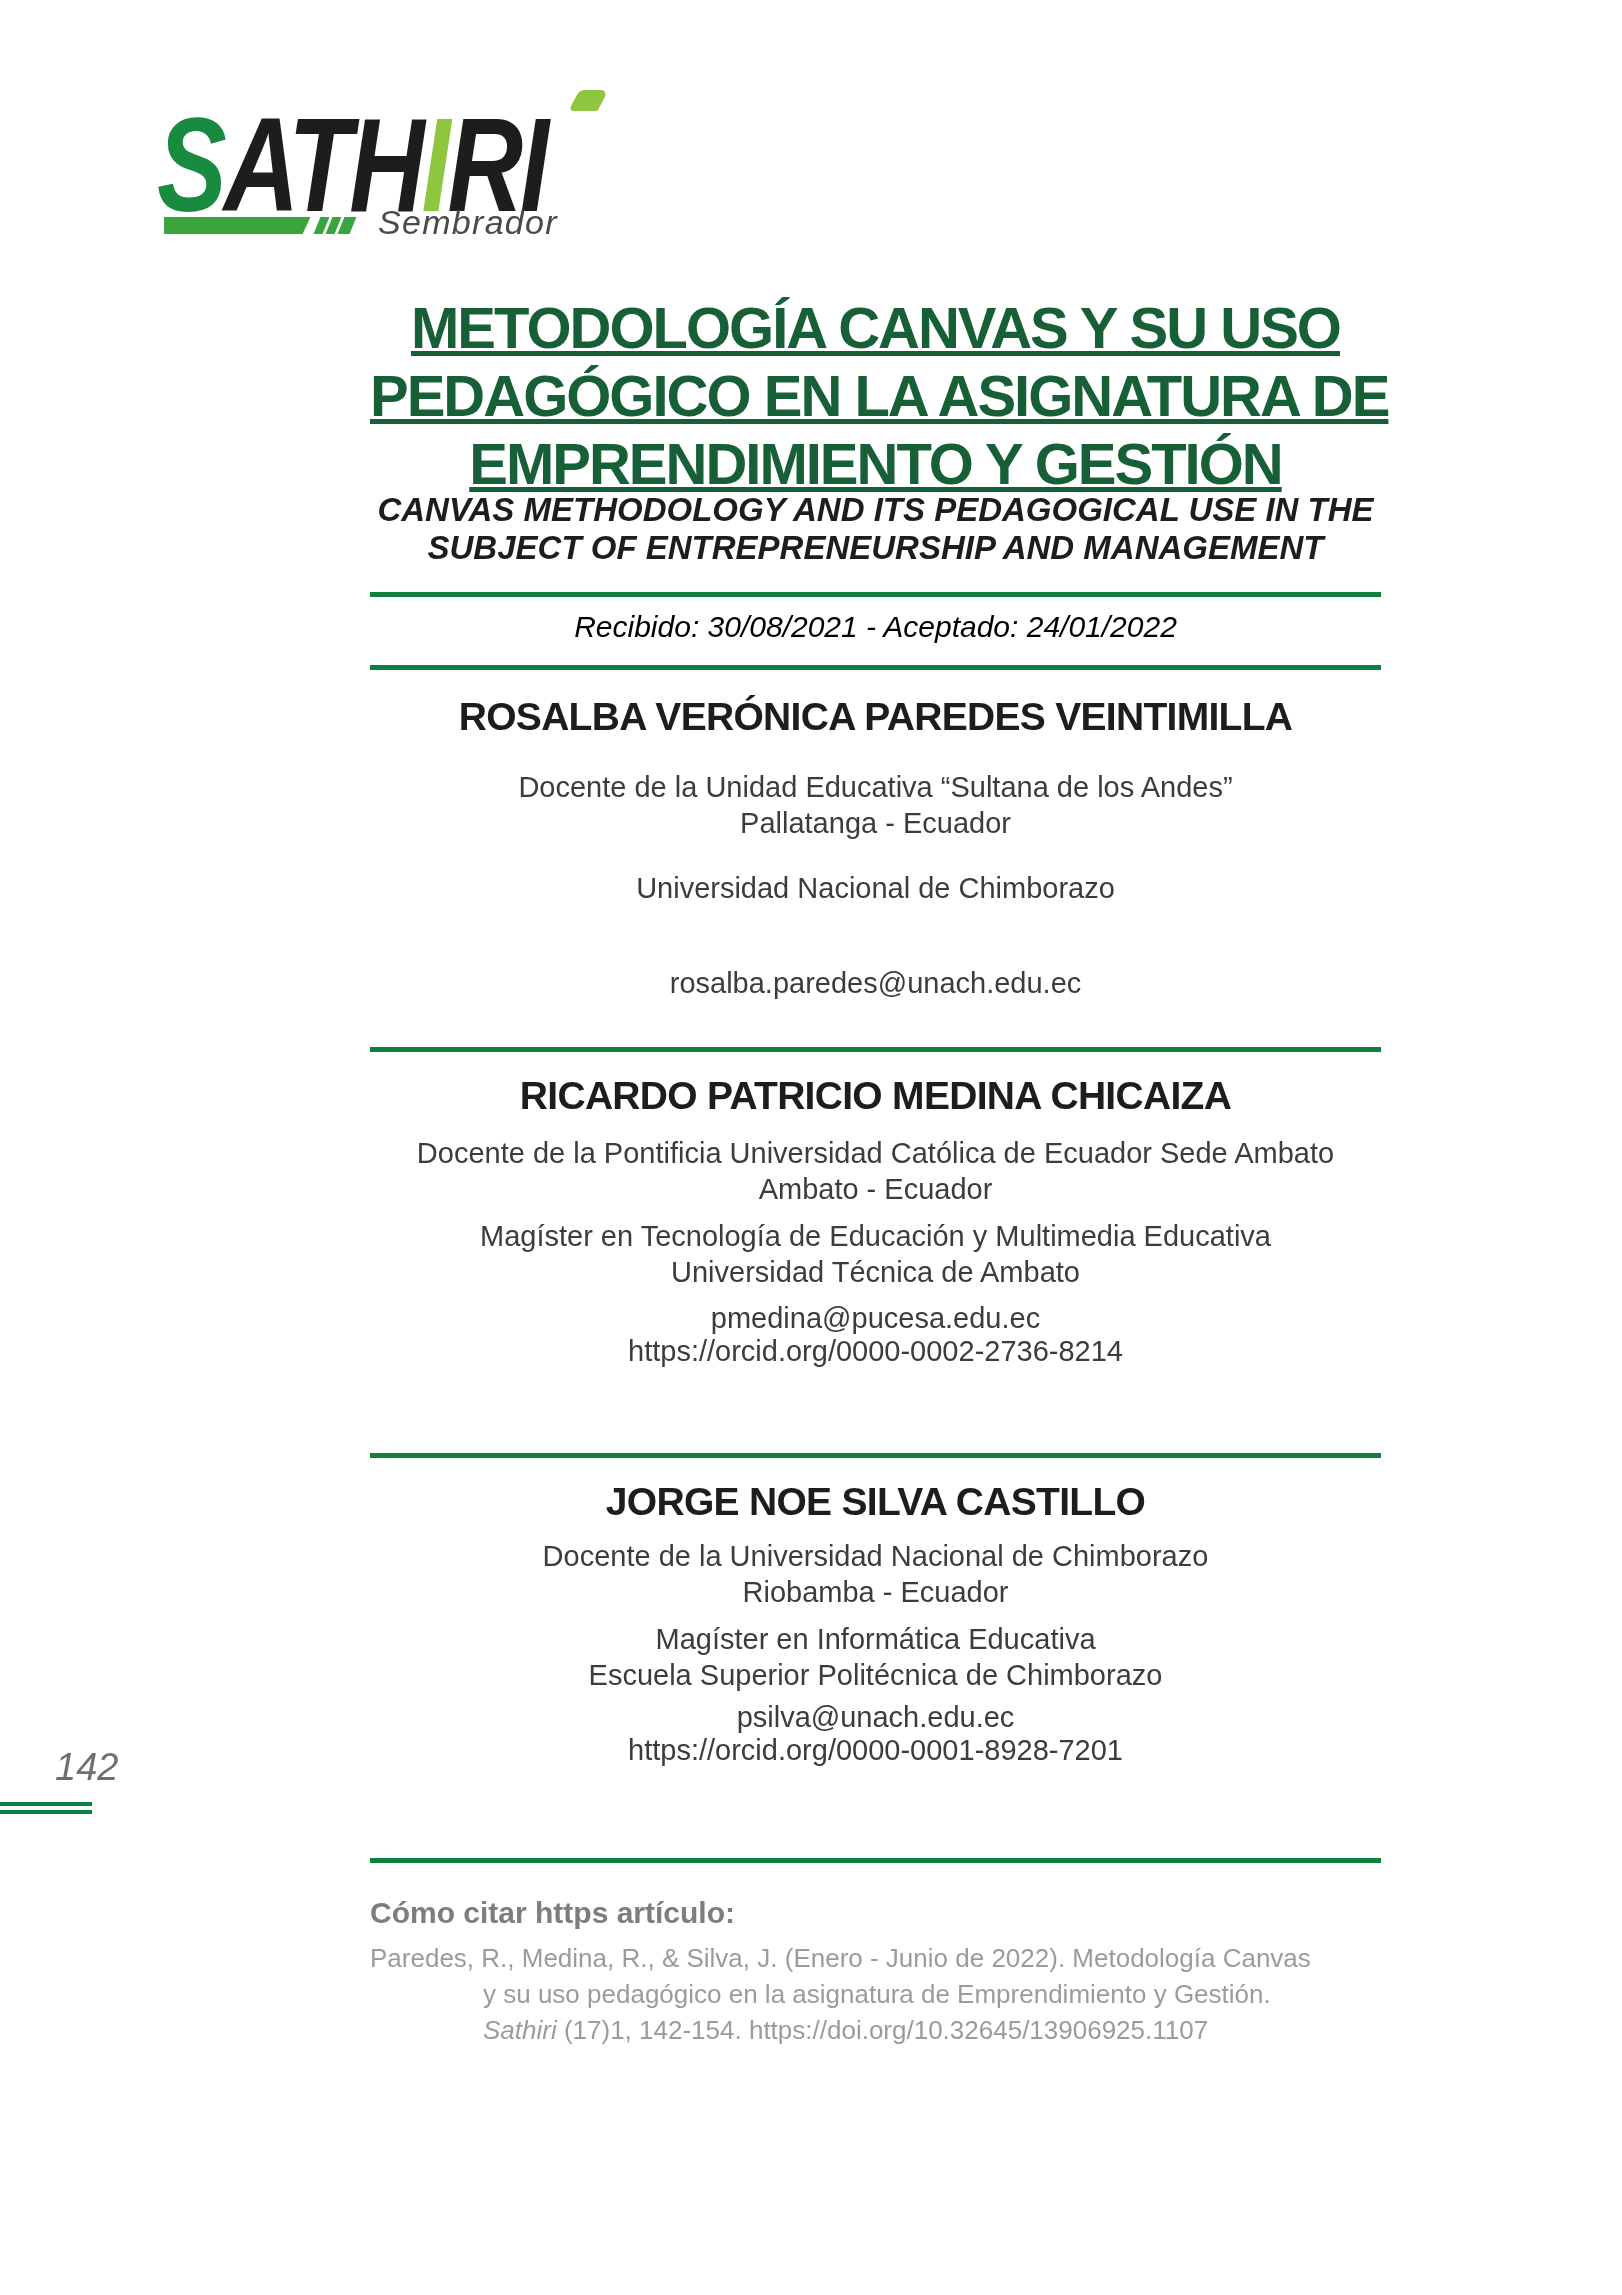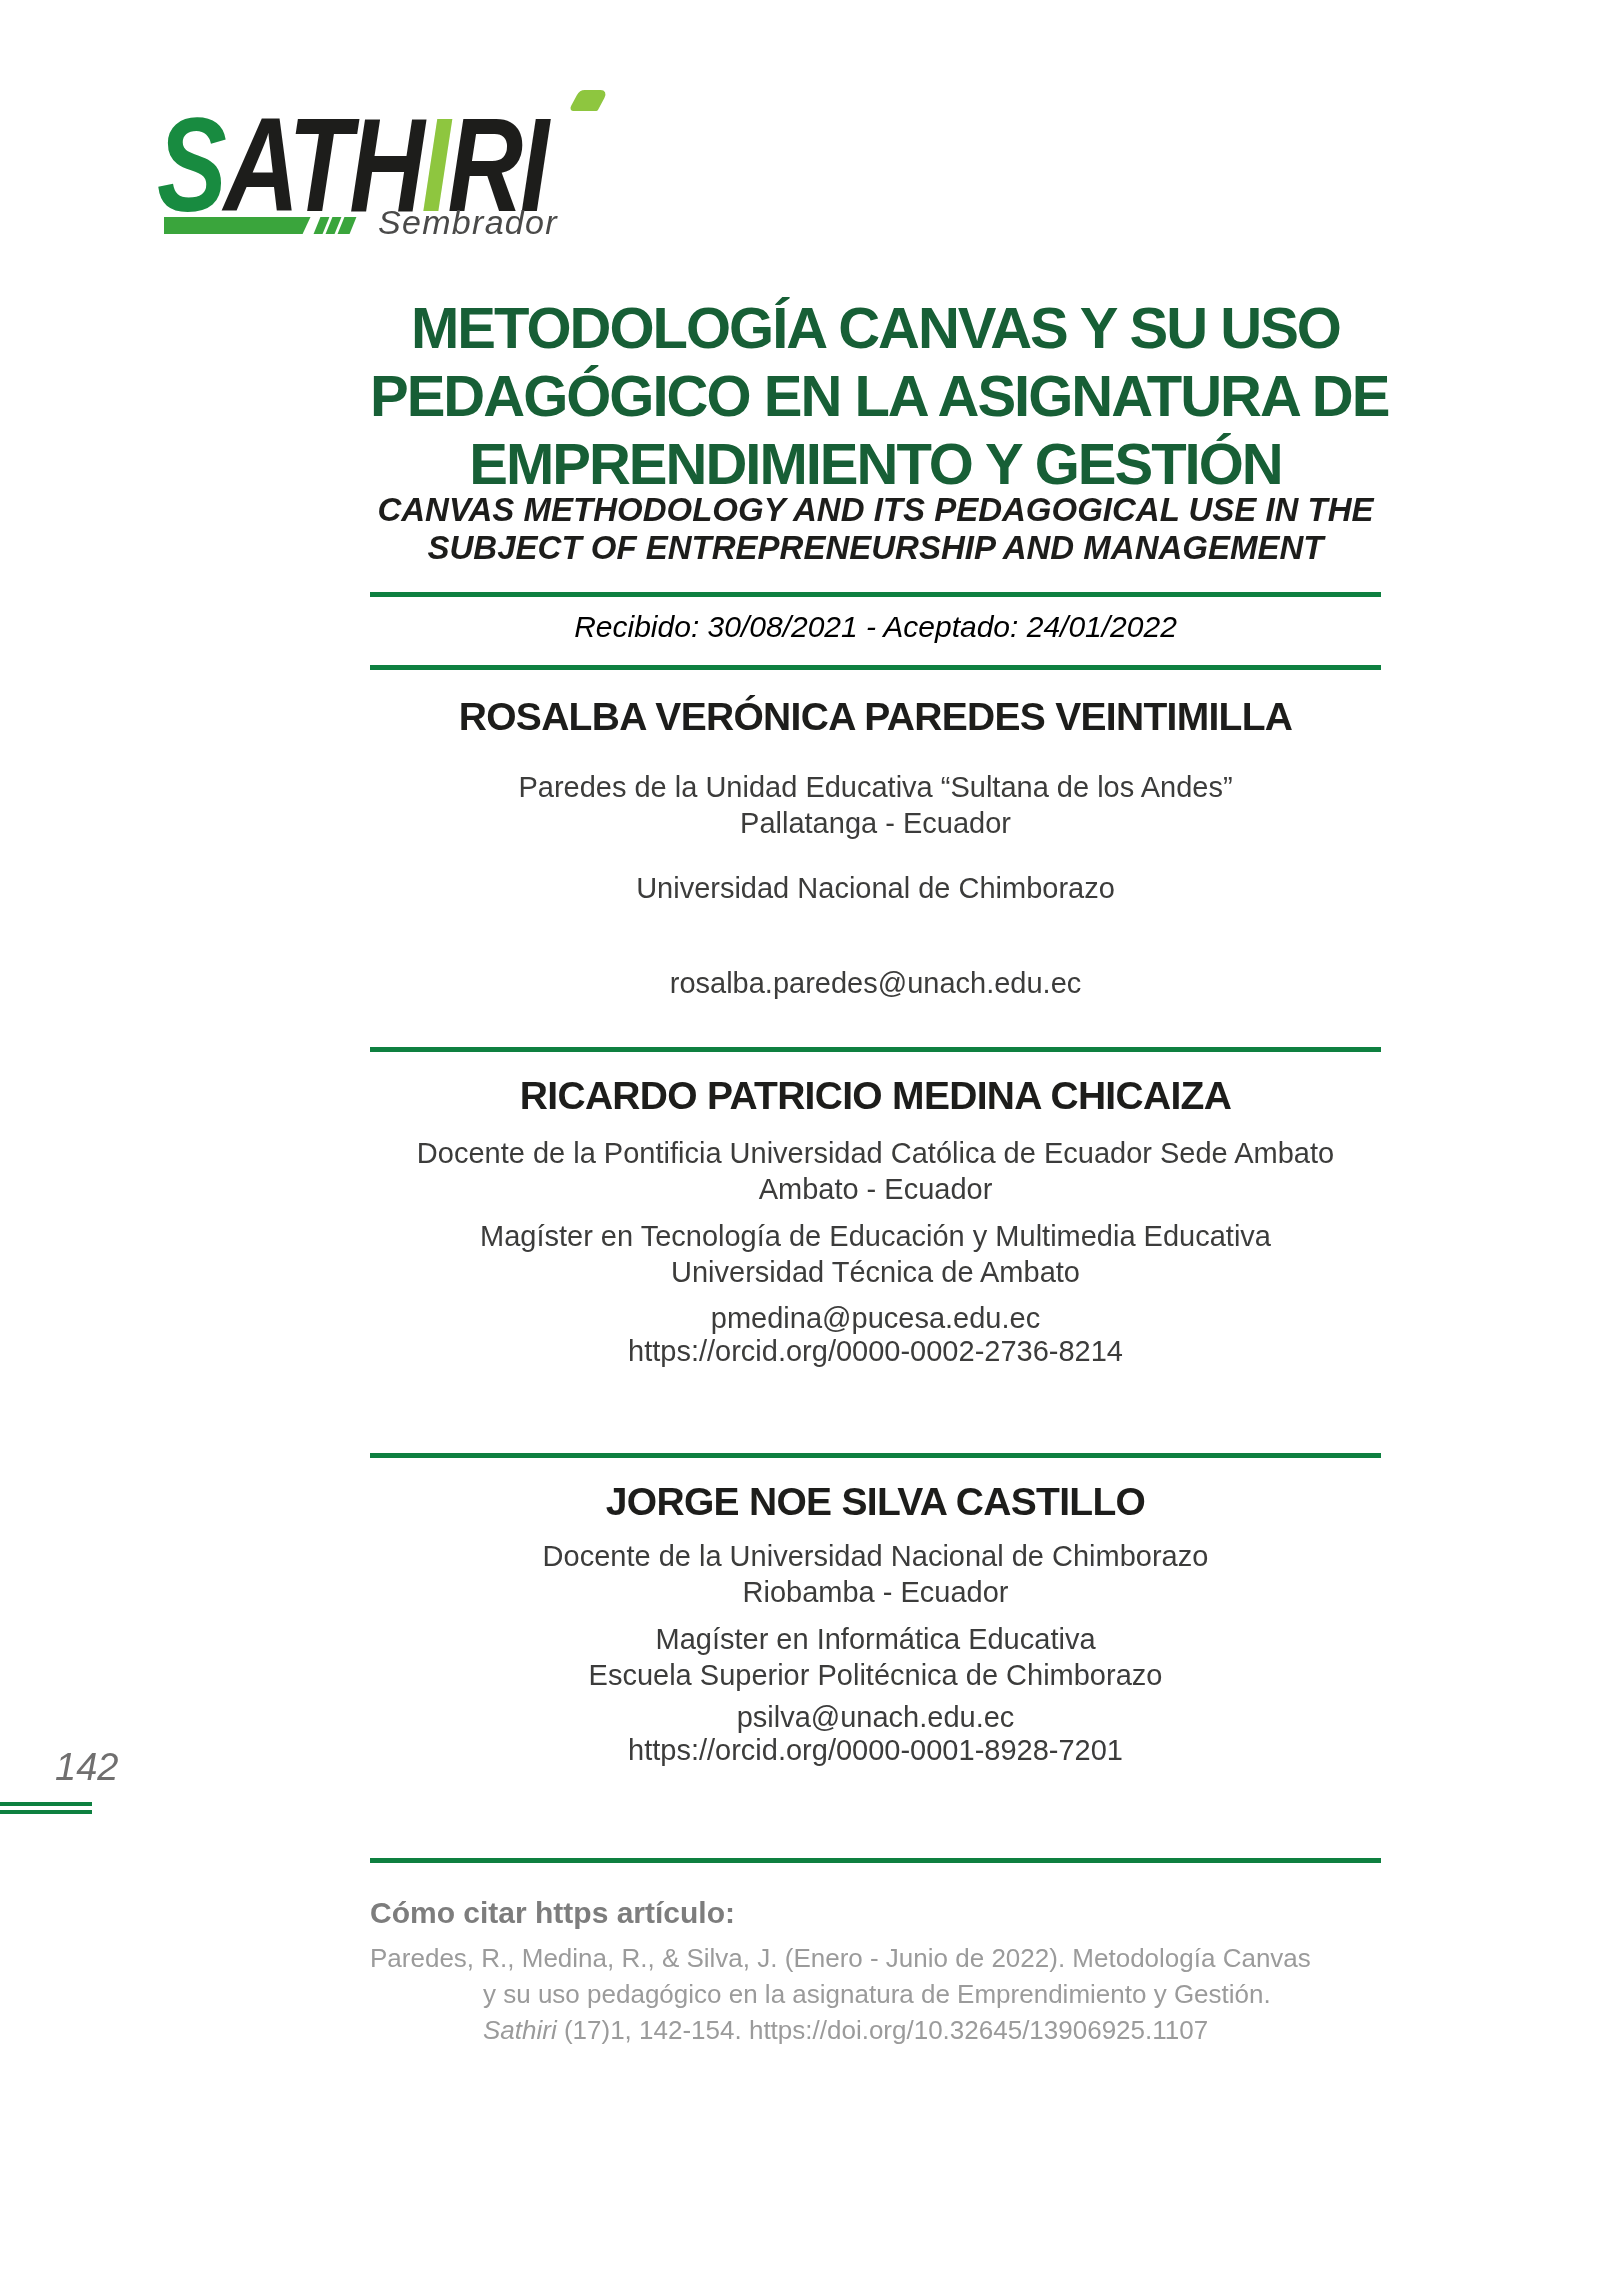--- a/index.html
+++ b/index.html
@@ -20,21 +20,21 @@
           clip-path:polygon(0 0,100% 0,calc(100% - 7.9px) 100%,0 100%);}
   .lg-dash{position:absolute;top:119px;height:17px;background:#3aa53c;transform:skewX(-22deg);}
   .lg-d1{left:160px;width:8.5px;}
   .lg-d2{left:172px;width:8.5px;}
   .lg-d3{left:184px;width:11.8px;}
   .lg-tagline{position:absolute;left:221px;top:107px;font-size:34px;line-height:34px;
               font-style:italic;color:#4a4a49;letter-spacing:1.3px;}
 
   
   .title{position:absolute;left:370px;top:294px;width:1011px;text-align:center;color:#175f36;
-         font-weight:bold;font-size:58px;line-height:68px;letter-spacing:-2px;}
+         font-weight:bold;font-size:58px;line-height:68px;letter-spacing:-2px;text-decoration:underline;}
   .title div{white-space:nowrap;}
   .subtitle{position:absolute;left:370px;top:491px;width:1011px;text-align:center;color:#1d1d1b;
             font-weight:bold;font-style:italic;font-size:33px;line-height:38px;}
   .subtitle div{white-space:nowrap;}
   .rule{position:absolute;left:370px;width:1011px;height:4.6px;background:#0e8040;}
   .r1{top:592px;} .r2{top:665px;} .r3{top:1047px;} .r4{top:1453px;} .r5{top:1858px;}
   .dates{position:absolute;left:370px;top:610px;width:1011px;text-align:center;
          font-style:italic;font-size:30px;line-height:33px;color:#000000;}
 
   .author-name{position:absolute;left:370px;width:1011px;text-align:center;font-weight:bold;
@@ -85,21 +85,21 @@
     <div>CANVAS METHODOLOGY AND ITS PEDAGOGICAL USE IN THE</div>
     <div>SUBJECT OF ENTREPRENEURSHIP AND MANAGEMENT</div>
   </div>
 
   <div class="rule r1"></div>
   <div class="dates">Recibido: 30/08/2021 - Aceptado: 24/01/2022</div>
   <div class="rule r2"></div>
 
   <div class="author-name an1">ROSALBA VERÓNICA PAREDES VEINTIMILLA</div>
   <div class="aff a1a">
-    <div>Paredes de la Unidad Educativa “Sultana de los Andes”</div>
+    <div>Docente de la Unidad Educativa “Sultana de los Andes”</div>
     <div>Pallatanga - Ecuador</div>
   </div>
   <div class="aff a1b">
     <div>Universidad Nacional de Chimborazo</div>
   </div>
   <div class="aff contact a1c">
     <div>rosalba.paredes@unach.edu.ec</div>
   </div>
 
   <div class="rule r3"></div>

